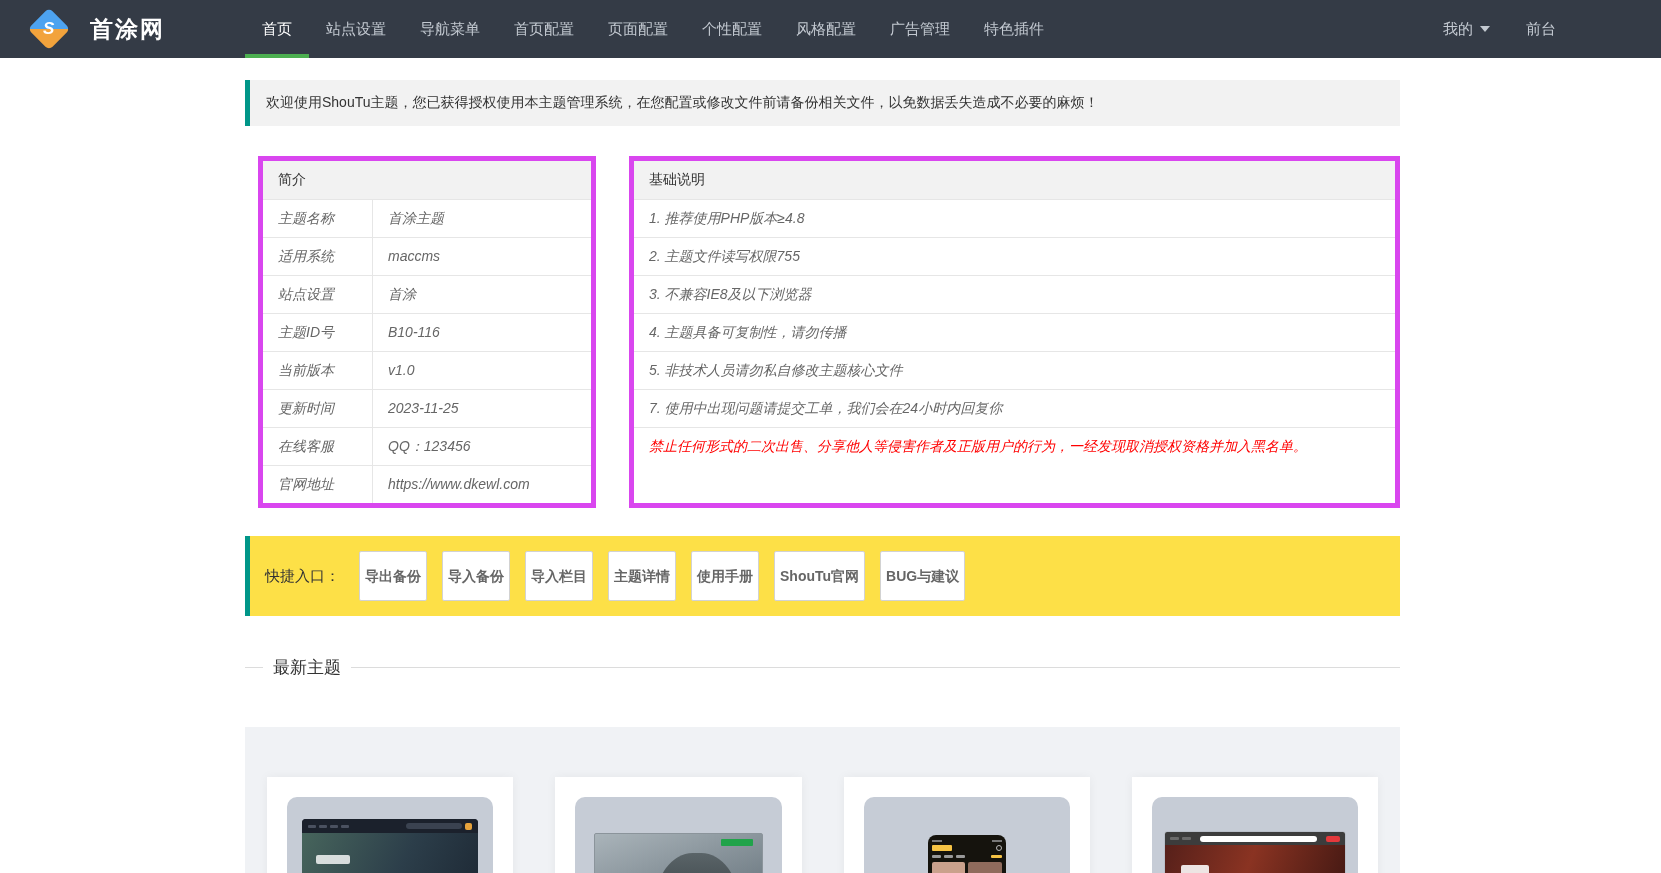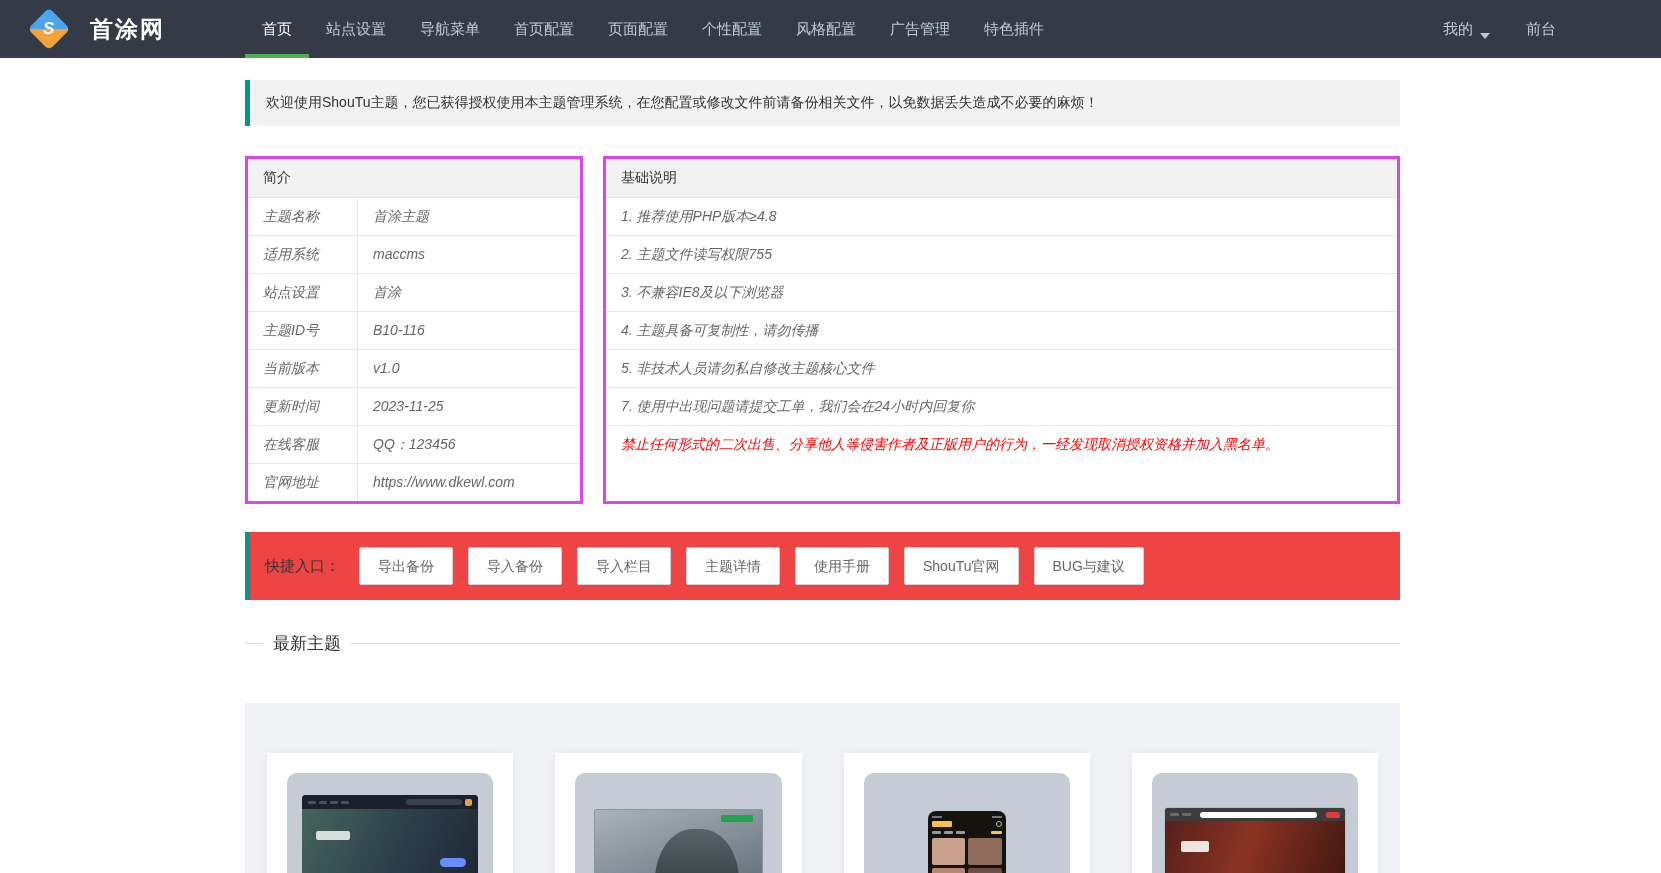--- a/index.html
+++ b/index.html
@@ -13,49 +13,49 @@
     background:linear-gradient(135deg,#4da3f0 0%,#4da3f0 49%,#f2a33c 51%,#f2a33c 100%);
     display:flex; align-items:center; justify-content:center; flex:none; }
   .logo-icon span { transform:rotate(-45deg); color:#fff; font-weight:bold; font-style:italic; font-size:17px; }
   .logo-text { color:#fff; font-size:23px; font-weight:bold; letter-spacing:2px; margin-left:26px; }
   .nav-menu { display:flex; }
   .nav-item { position:relative; display:flex; align-items:center; padding:0 17px;
     color:#c3c9d1; font-size:15px; cursor:pointer; text-decoration:none; }
   .nav-item.active { color:#fff; }
   .nav-item.active::after { content:""; position:absolute; left:0; right:0; bottom:0; height:4px; background:#4caf50; }
   .nav-right { margin-left:auto; display:flex; align-items:center; padding-right:105px; gap:36px; }
-  .nav-right a { color:#c3c9d1; font-size:15px; text-decoration:none; cursor:pointer; display:flex; align-items:flex-end; gap:7px; }
+  .nav-right a { color:#c3c9d1; font-size:15px; text-decoration:none; cursor:pointer; display:flex; align-items:center; gap:7px; }
   .caret { width:0; height:0; border-left:5px solid transparent; border-right:5px solid transparent; border-top:6px solid #c3c9d1; display:inline-block; }
 
   
   .container { width:1155px; margin-left:245px; }
 
   .quote { margin-top:22px; background:#f2f2f2; border-left:5px solid #009688; padding:14px 16px; font-size:14px; color:#333; }
 
   .tables { display:flex; gap:20px; margin-top:30px; }
-  .panel { border:3px solid #d946ef; background:#fff; }
+  .panel { border:5px solid #d946ef; background:#fff;margin-left:13px; }
   .panel-head { background:#f2f2f2; padding:10px 15px; font-size:14px; color:#333; border-bottom:1px solid #e6e6e6; }
   .intro-panel { width:338px; flex:none; }
   .notes-panel { flex:1; }
   .trow { display:flex; border-bottom:1px solid #e6e6e6;font-style:italic; }
   .trow:last-child { border-bottom:none; }
   .tcell { padding:10px 15px; font-size:14px; color:#666; height:37px; line-height:17px; white-space:nowrap; overflow:hidden; }
   .tlabel { width:110px; flex:none; border-right:1px solid #e6e6e6; }
   .tvalue { flex:1; }
   .note-cell { display:block; }
   .warning { color:#ff0000; }
 
   
-  .quick { margin-top:28px; background:#ef4444; border-left:5px solid #009688; padding:15px; display:flex; align-items:center; gap:15px; }
+  .quick { margin-top:28px; background:#fde047; border-left:5px solid #009688; padding:15px; display:flex; align-items:center; gap:15px; }
   .quick-label { font-size:15px; color:#333; margin-right:4px; }
-  .btn { height:38px; line-height:36px; padding:0 18px; background:#fff; border:1px solid #d2d2d2;
-    border-radius:2px; color:#666; font-size:14px; cursor:pointer; font-family:inherit; }
-
-  
-  fieldset.field { border:0; border-top:1px solid #dcdcdc; margin-top:32px; }
+  .btn { height:50px; line-height:36px; padding:0 5px; background:#fff; border:1px solid #d2d2d2;
+    border-radius:2px; color:#666; font-size:14px; cursor:pointer; font-family:inherit;font-weight:bold; }
+
+  
+  fieldset.field { border:0; border-top:1px solid #dcdcdc; margin-top:40px; }
   fieldset.field legend { margin-left:18px; padding:0 10px; font-size:17px; color:#333; }
 
   .latest-panel { margin-top:48px; background:#f0f2f5; padding:50px 22px 80px; display:grid;
     grid-template-columns:repeat(4,1fr); gap:42px; height:700px; }
   .card { background:#fff; padding:20px; box-shadow:0 0 10px rgba(0,0,0,.05); display:flex; flex-direction:column; height:580px; cursor:pointer; }
   .thumb { flex:1; background:#c6ccd6; border-radius:10px; padding-top:22px; display:flex; flex-direction:column; align-items:center; position:relative; overflow:hidden; }
 
   
   .p1 { width:85%; background:#242a36; border-radius:4px; overflow:hidden; height:430px; }
   .p1 .bar { height:14px; background:#1b212c; display:flex; align-items:center; gap:3px; padding:0 6px; }

